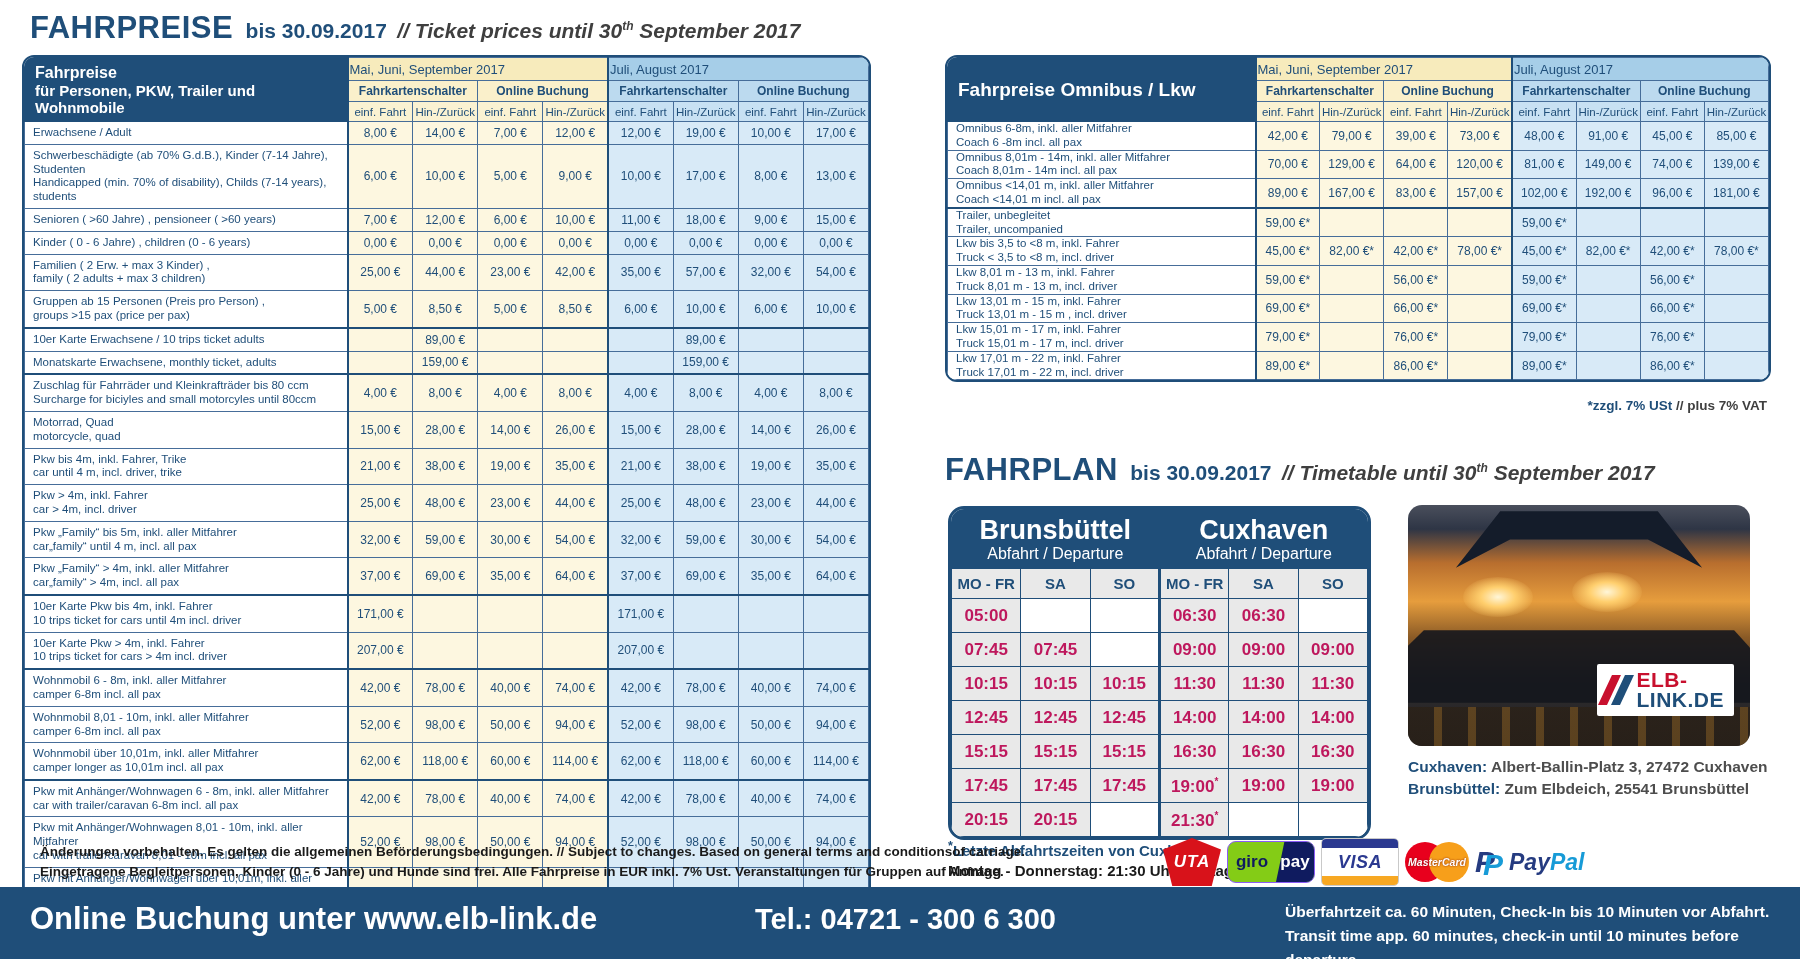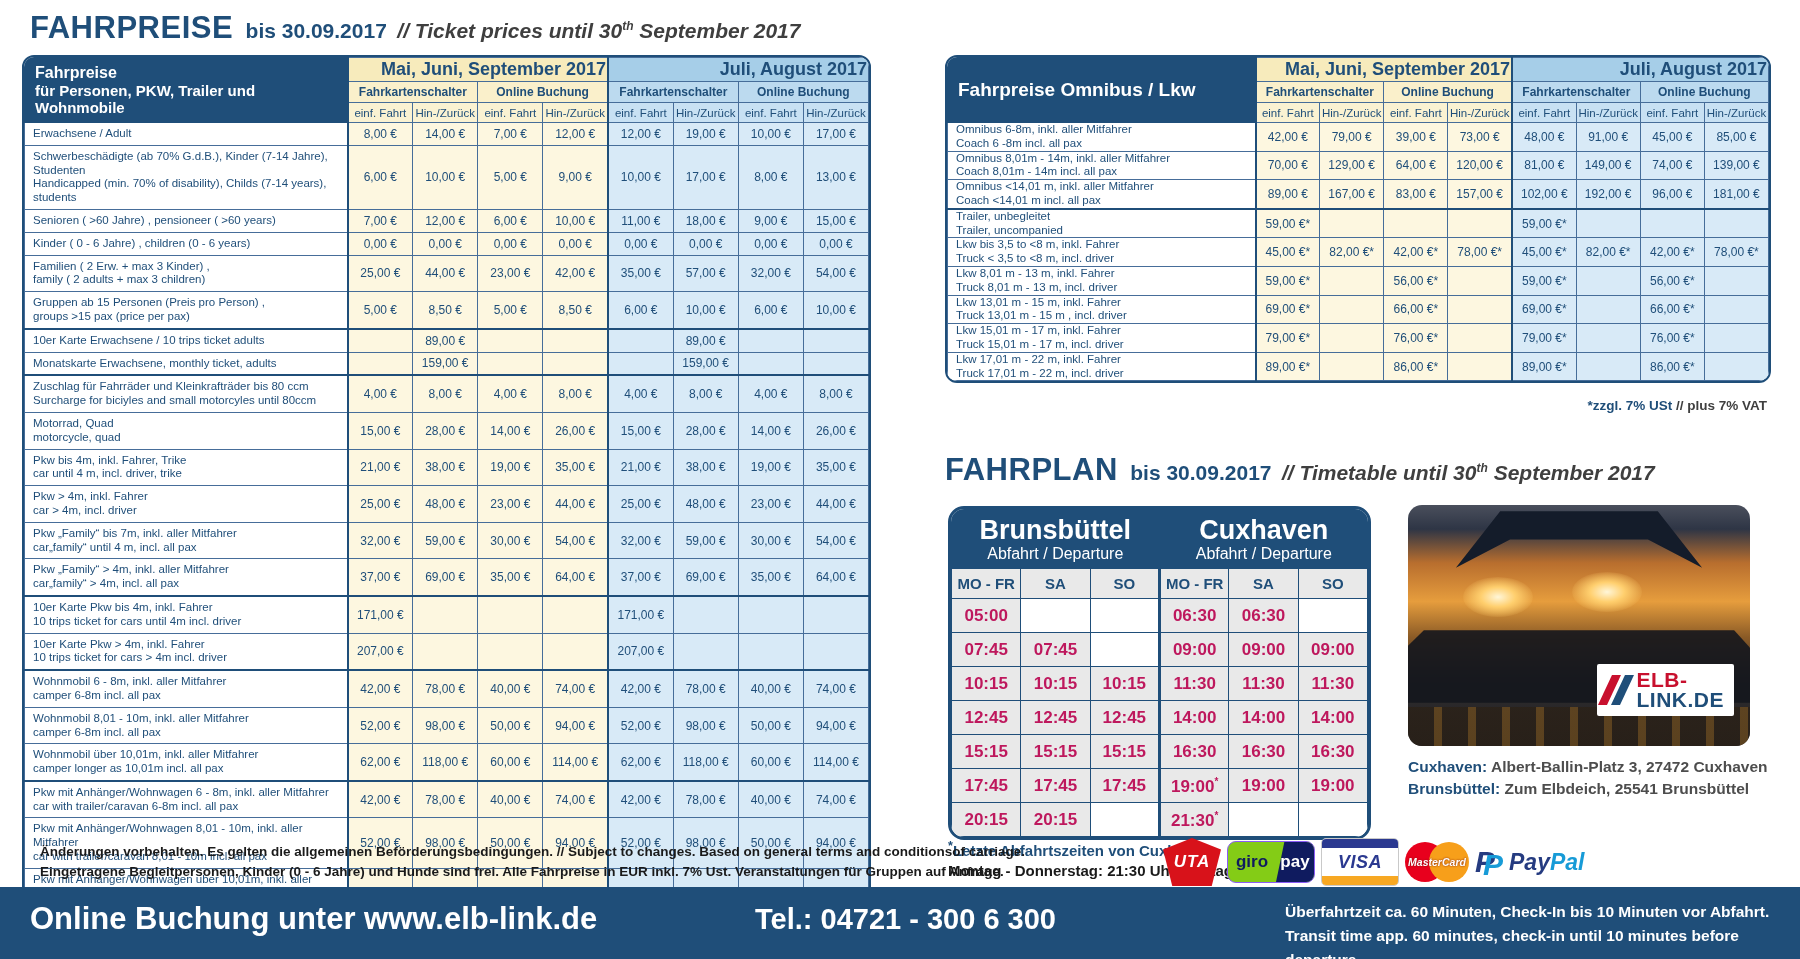--- a/index.html
+++ b/index.html
@@ -15,21 +15,21 @@
 
   
   .twrap{position:absolute;border:2px solid #1F4E79;border-radius:12px;overflow:hidden;background:#fff;}
   table.ptable{border-collapse:collapse;width:100%;table-layout:fixed;}
   .ptable td,.ptable th{border:1px solid #466d99;}
   .ptable .corner{background:#1F4E79;color:#fff;text-align:left;vertical-align:middle;padding:4px 10px;border:1px solid #1F4E79;}
   .corner .c1{font-size:16px;font-weight:bold;}
   .corner .c2{font-size:15px;font-weight:bold;}
   .corner .c2:empty{display:none;}
   .rt .corner .c1{font-size:19px;}
-  .season{background:#F7EBBC;color:#1F4E79;font-weight:bold;font-size:18px;text-align:right;height:20px;}
+  .season{background:#F7EBBC;color:#1F4E79;font-weight:normal;font-size:13px;text-align:left;height:20px;}
   .season.s2{background:#A6CEE8;}
   .channel{background:#FAF0CB;color:#1F4E79;font-size:12px;text-align:center;height:18px;}
   .channel.s2{background:#BCDAEF;}
   .faretype{background:#FAF2D2;color:#1F4E79;font-size:11.5px;font-weight:normal;height:17px;}
   .faretype.s2{background:#C8E1F3;}
   .ptable .lbl{background:#fff;padding:4px 8px;vertical-align:middle;margin-left:41px;}
   .rt .lbl{padding:0 8px;}
   .lbl .de,.lbl .en{font-size:11.5px;line-height:1.2;color:#1F4E79;}
   .price{font-size:12px;color:#1F4E79;text-align:center;vertical-align:middle;background:#FDF7E0;}
   .price.seas2{background:#D8EAF7;}
@@ -331,21 +331,21 @@
             <td class="price">48,00 €</td>
             <td class="price">23,00 €</td>
             <td class="price">44,00 €</td>
             <td class="price seas2 grp">25,00 €</td>
             <td class="price seas2">48,00 €</td>
             <td class="price seas2">23,00 €</td>
             <td class="price seas2">44,00 €</td>
           </tr>
           <tr>
             <td class="lbl">
-              <div class="de">Pkw „Family“ bis 7m, inkl. aller Mitfahrer</div>
+              <div class="de">Pkw „Family“ bis 5m, inkl. aller Mitfahrer</div>
               <div class="en">car„family“ until 4 m, incl. all pax</div>
             </td>
             <td class="price grp">32,00 €</td>
             <td class="price">59,00 €</td>
             <td class="price">30,00 €</td>
             <td class="price">54,00 €</td>
             <td class="price seas2 grp">32,00 €</td>
             <td class="price seas2">59,00 €</td>
             <td class="price seas2">30,00 €</td>
             <td class="price seas2">54,00 €</td>

